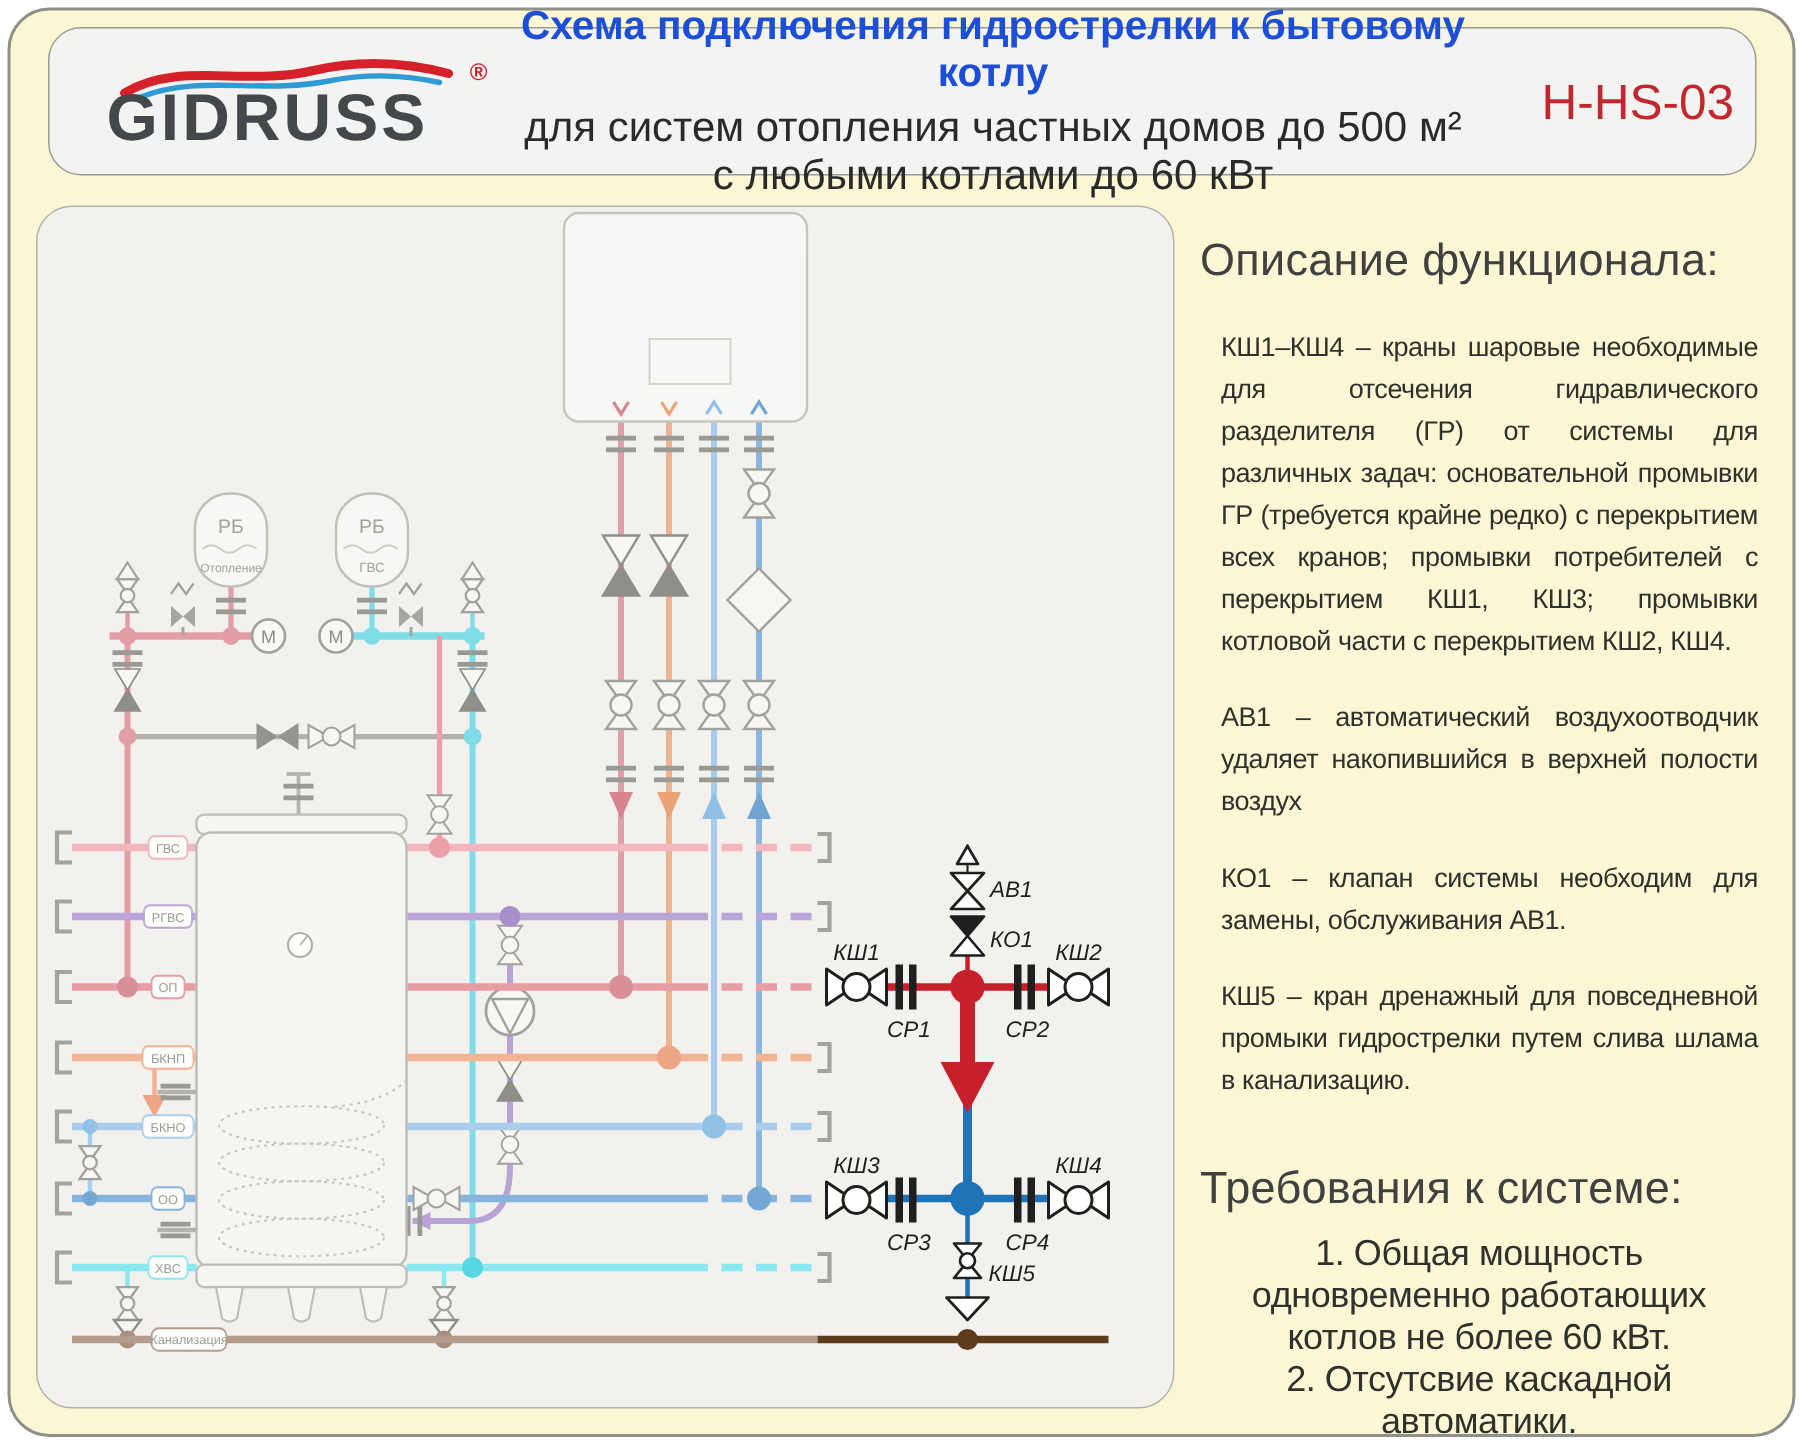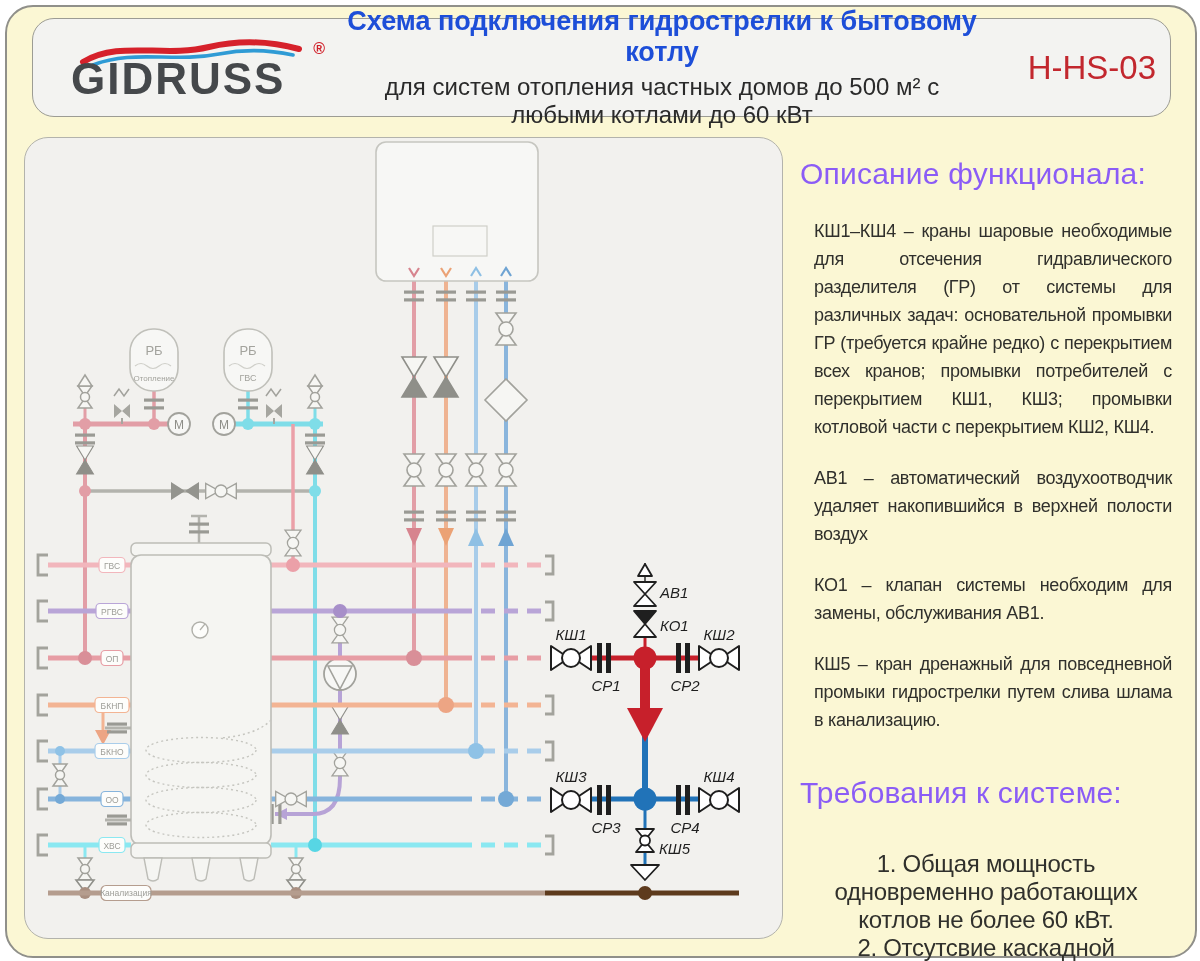--- a/index.html
+++ b/index.html
@@ -8,30 +8,30 @@
     border:2px solid #90908a;border-radius:28px;}
   
   .header{position:absolute;left:25px;top:11px;width:1137px;height:97px;background:#f3f3f1;
     border:1.5px solid #9c9c94;border-radius:22px;display:flex;align-items:center;}
   .logo{margin-left:38px;width:262px;position:relative;flex:0 0 auto;}
   .logo-waves{display:block;margin-left:6px;}
   .logo-text{font-size:44px;font-weight:bold;color:#45484b;letter-spacing:2px;line-height:40px;margin-top:-7px;}
   .logo-reg{position:absolute;right:8px;top:4px;color:#d0202a;font-size:16px;font-weight:bold;}
   .titleblock{flex:1 1 auto;text-align:center;padding:0 8px;}
   .title{font-size:27px;font-weight:bold;color:#1d4ed8;}
-  .subtitle{font-size:24px;color:#2a2a2a;margin-top:5px;}
+  .subtitle{font-size:28px;color:#2a2a2a;margin-top:5px;}
   .doccode{flex:0 0 165px;font-size:33px;color:#c2272e;text-align:right;margin-right:14px;}
   
   .diagram{position:absolute;left:17px;top:130px;width:757px;height:800px;background:#f2f1ee;
     border:1.5px solid #b3b3ac;border-radius:24px;overflow:hidden;text-decoration:underline;}
   .diagram svg{position:absolute;left:0;top:0;}
   
   .rightcol{position:absolute;left:793px;top:150px;width:372px;color:#30302c;}
-  .sec{font-size:30px;font-weight:normal;color:#8b5cf6;margin:0 0 26px 0;letter-spacing:0.2px;}
-  .sec2{margin-top:42px;margin-bottom:40px;}
+  .sec{font-size:30px;font-weight:normal;color:#404040;margin:0 0 26px 0;letter-spacing:0.2px;}
+  .sec2{margin-top:42px;margin-bottom:12px;}
   .para{font-size:18px;line-height:28px;text-align:justify;margin:0 0 23px 14px;letter-spacing:-0.3px;}
   .req-item{font-size:24px;line-height:28px;letter-spacing:-0.3px;text-align:center;}
   svg text{font-family:"Liberation Sans",sans-serif;}
   .dlabel{font-style:italic;font-size:15px;fill:#1f1f1f;}
   .buslabel{font-size:8.5px;fill:#9d9d97;}
   .tanklabel{fill:#a3a39d;}
 </style>
 </head>
 <body>
 

